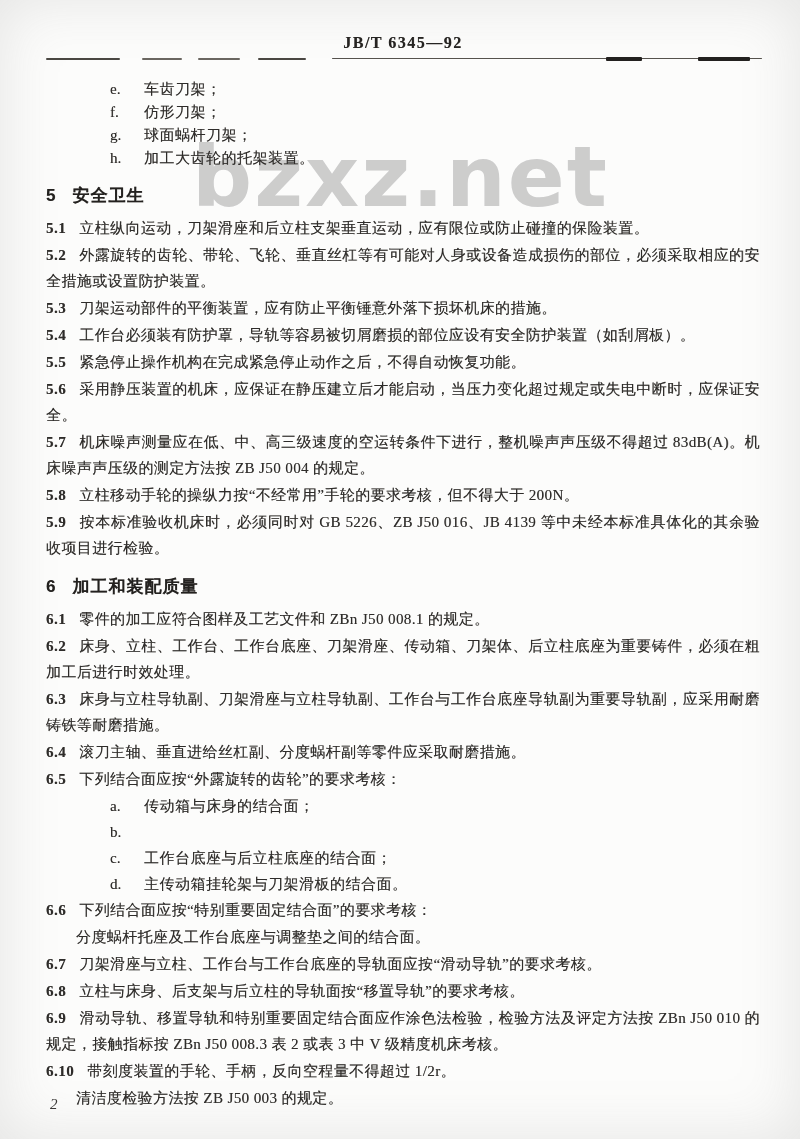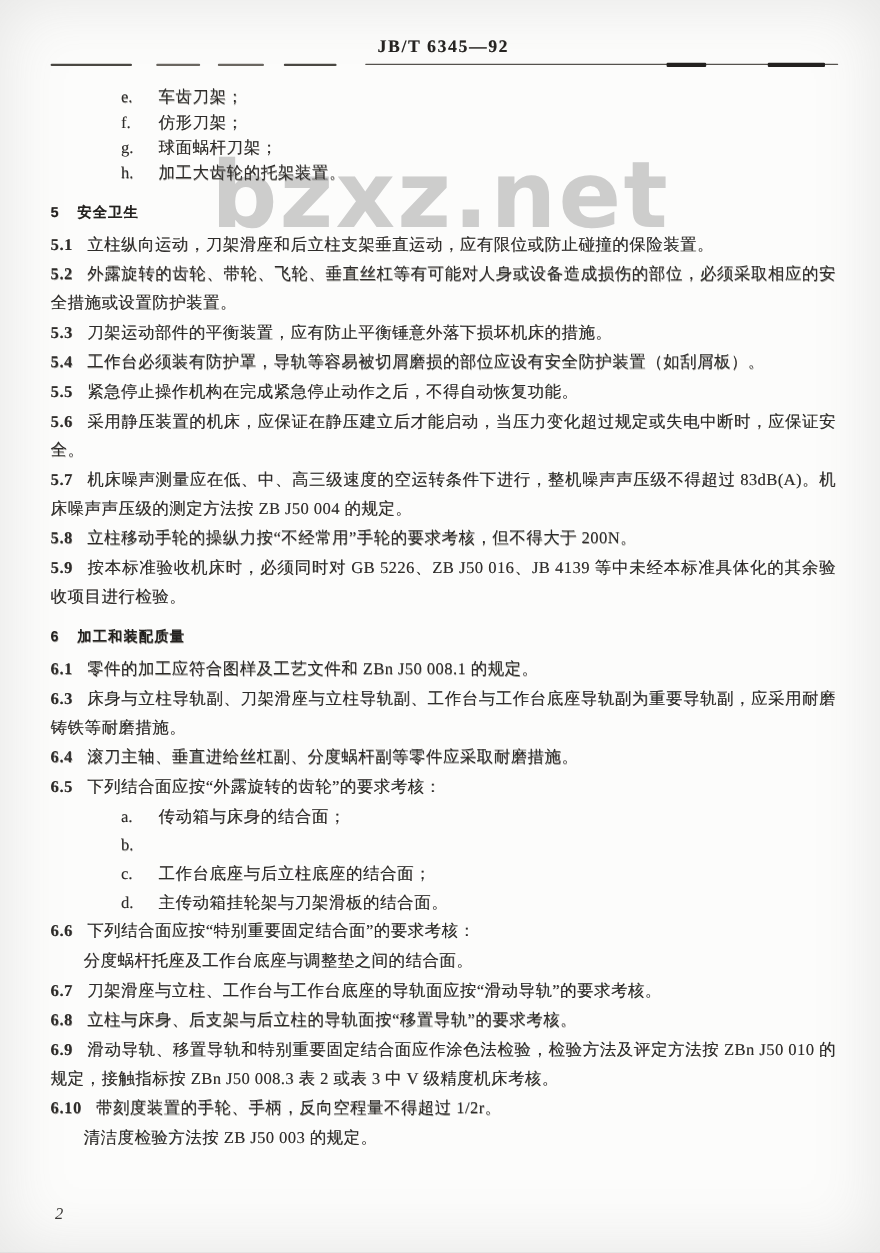--- a/index.html
+++ b/index.html
@@ -43,21 +43,21 @@
 
   
   .list-block{ margin-top:16px; }
   .li{ display:flex;line-height:23px;font-size:15px; }
   .li-label{ width:34px;margin-left:64px;flex:0 0 auto;font-family:"Liberation Serif",serif; }
   .li-text{ letter-spacing:.5px; }
   .li.sub{ line-height:26px; }
 
   
   .sec-h{
-    font-size:13px;margin:14px 0 8px 0;font-weight:bold;color:#23211f;
+    font-size:17px;margin:14px 0 8px 0;font-weight:bold;color:#23211f;
     font-family:"Liberation Sans","DejaVu Sans",sans-serif;
     letter-spacing:1px;
   }
   .sec-num{ margin-right:16px; }
   .clause{
     margin:0 0 1px 0;font-size:15px;line-height:26px;
     text-align:justify;letter-spacing:.4px;
   }
   .cl-num{ font-weight:bold;margin-right:13px;font-family:"Liberation Serif",serif;letter-spacing:.5px; }
   .clause.extra{ text-indent:2em; }
@@ -144,20 +144,23 @@
   </section>
         <section>
     <h2 class="sec-h">
       <span class="sec-num">6</span><span class="sec-title">加工和装配质量</span>
     </h2>
     <div class="clauses">
             <p class="clause">
     <span class="cl-num">6.1</span><span class="cl-text">零件的加工应符合图样及工艺文件和 ZBn J50 008.1 的规定。</span>
   </p>
             <p class="clause">
+    <span class="cl-num">6.2</span><span class="cl-text">床身、立柱、工作台、工作台底座、刀架滑座、传动箱、刀架体、后立柱底座为重要铸件，必须在粗加工后进行时效处理。</span>
+  </p>
+            <p class="clause">
     <span class="cl-num">6.3</span><span class="cl-text">床身与立柱导轨副、刀架滑座与立柱导轨副、工作台与工作台底座导轨副为重要导轨副，应采用耐磨铸铁等耐磨措施。</span>
   </p>
             <p class="clause">
     <span class="cl-num">6.4</span><span class="cl-text">滚刀主轴、垂直进给丝杠副、分度蜗杆副等零件应采取耐磨措施。</span>
   </p>
             <p class="clause">
     <span class="cl-num">6.5</span><span class="cl-text">下列结合面应按“外露旋转的齿轮”的要求考核：</span>
   </p>
             <div class="li sub">
     <span class="li-label">a.</span>

